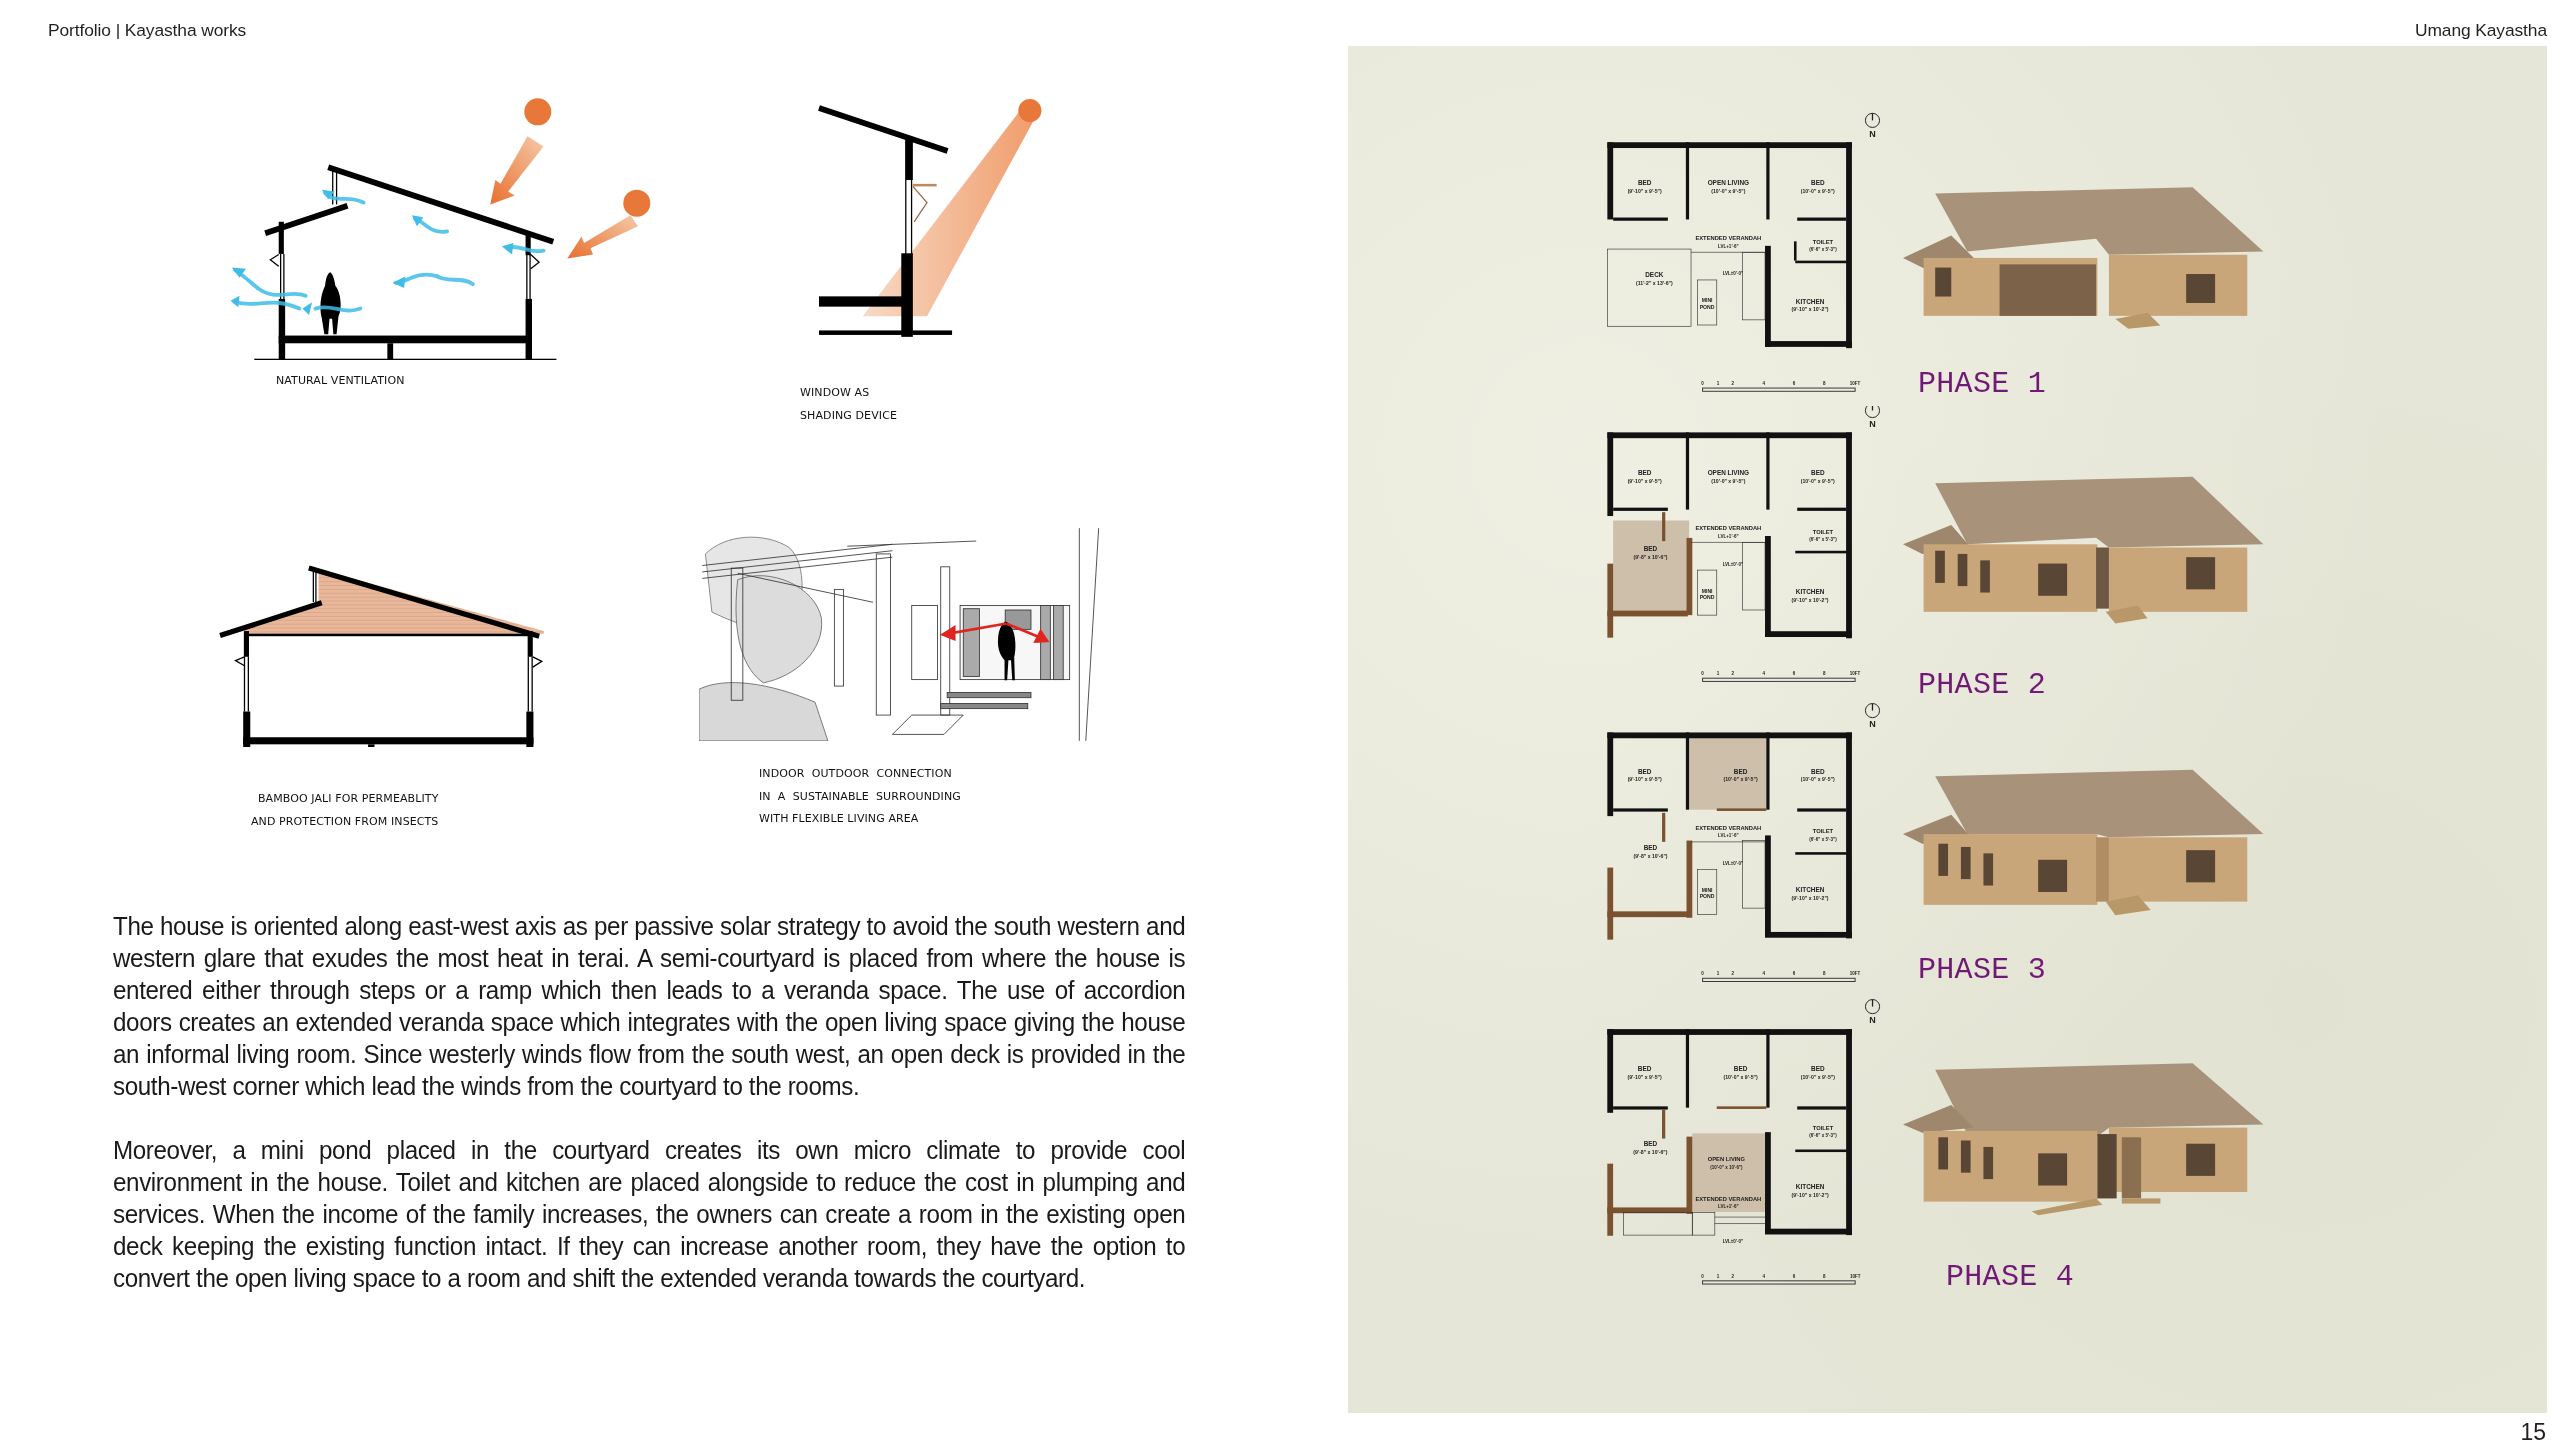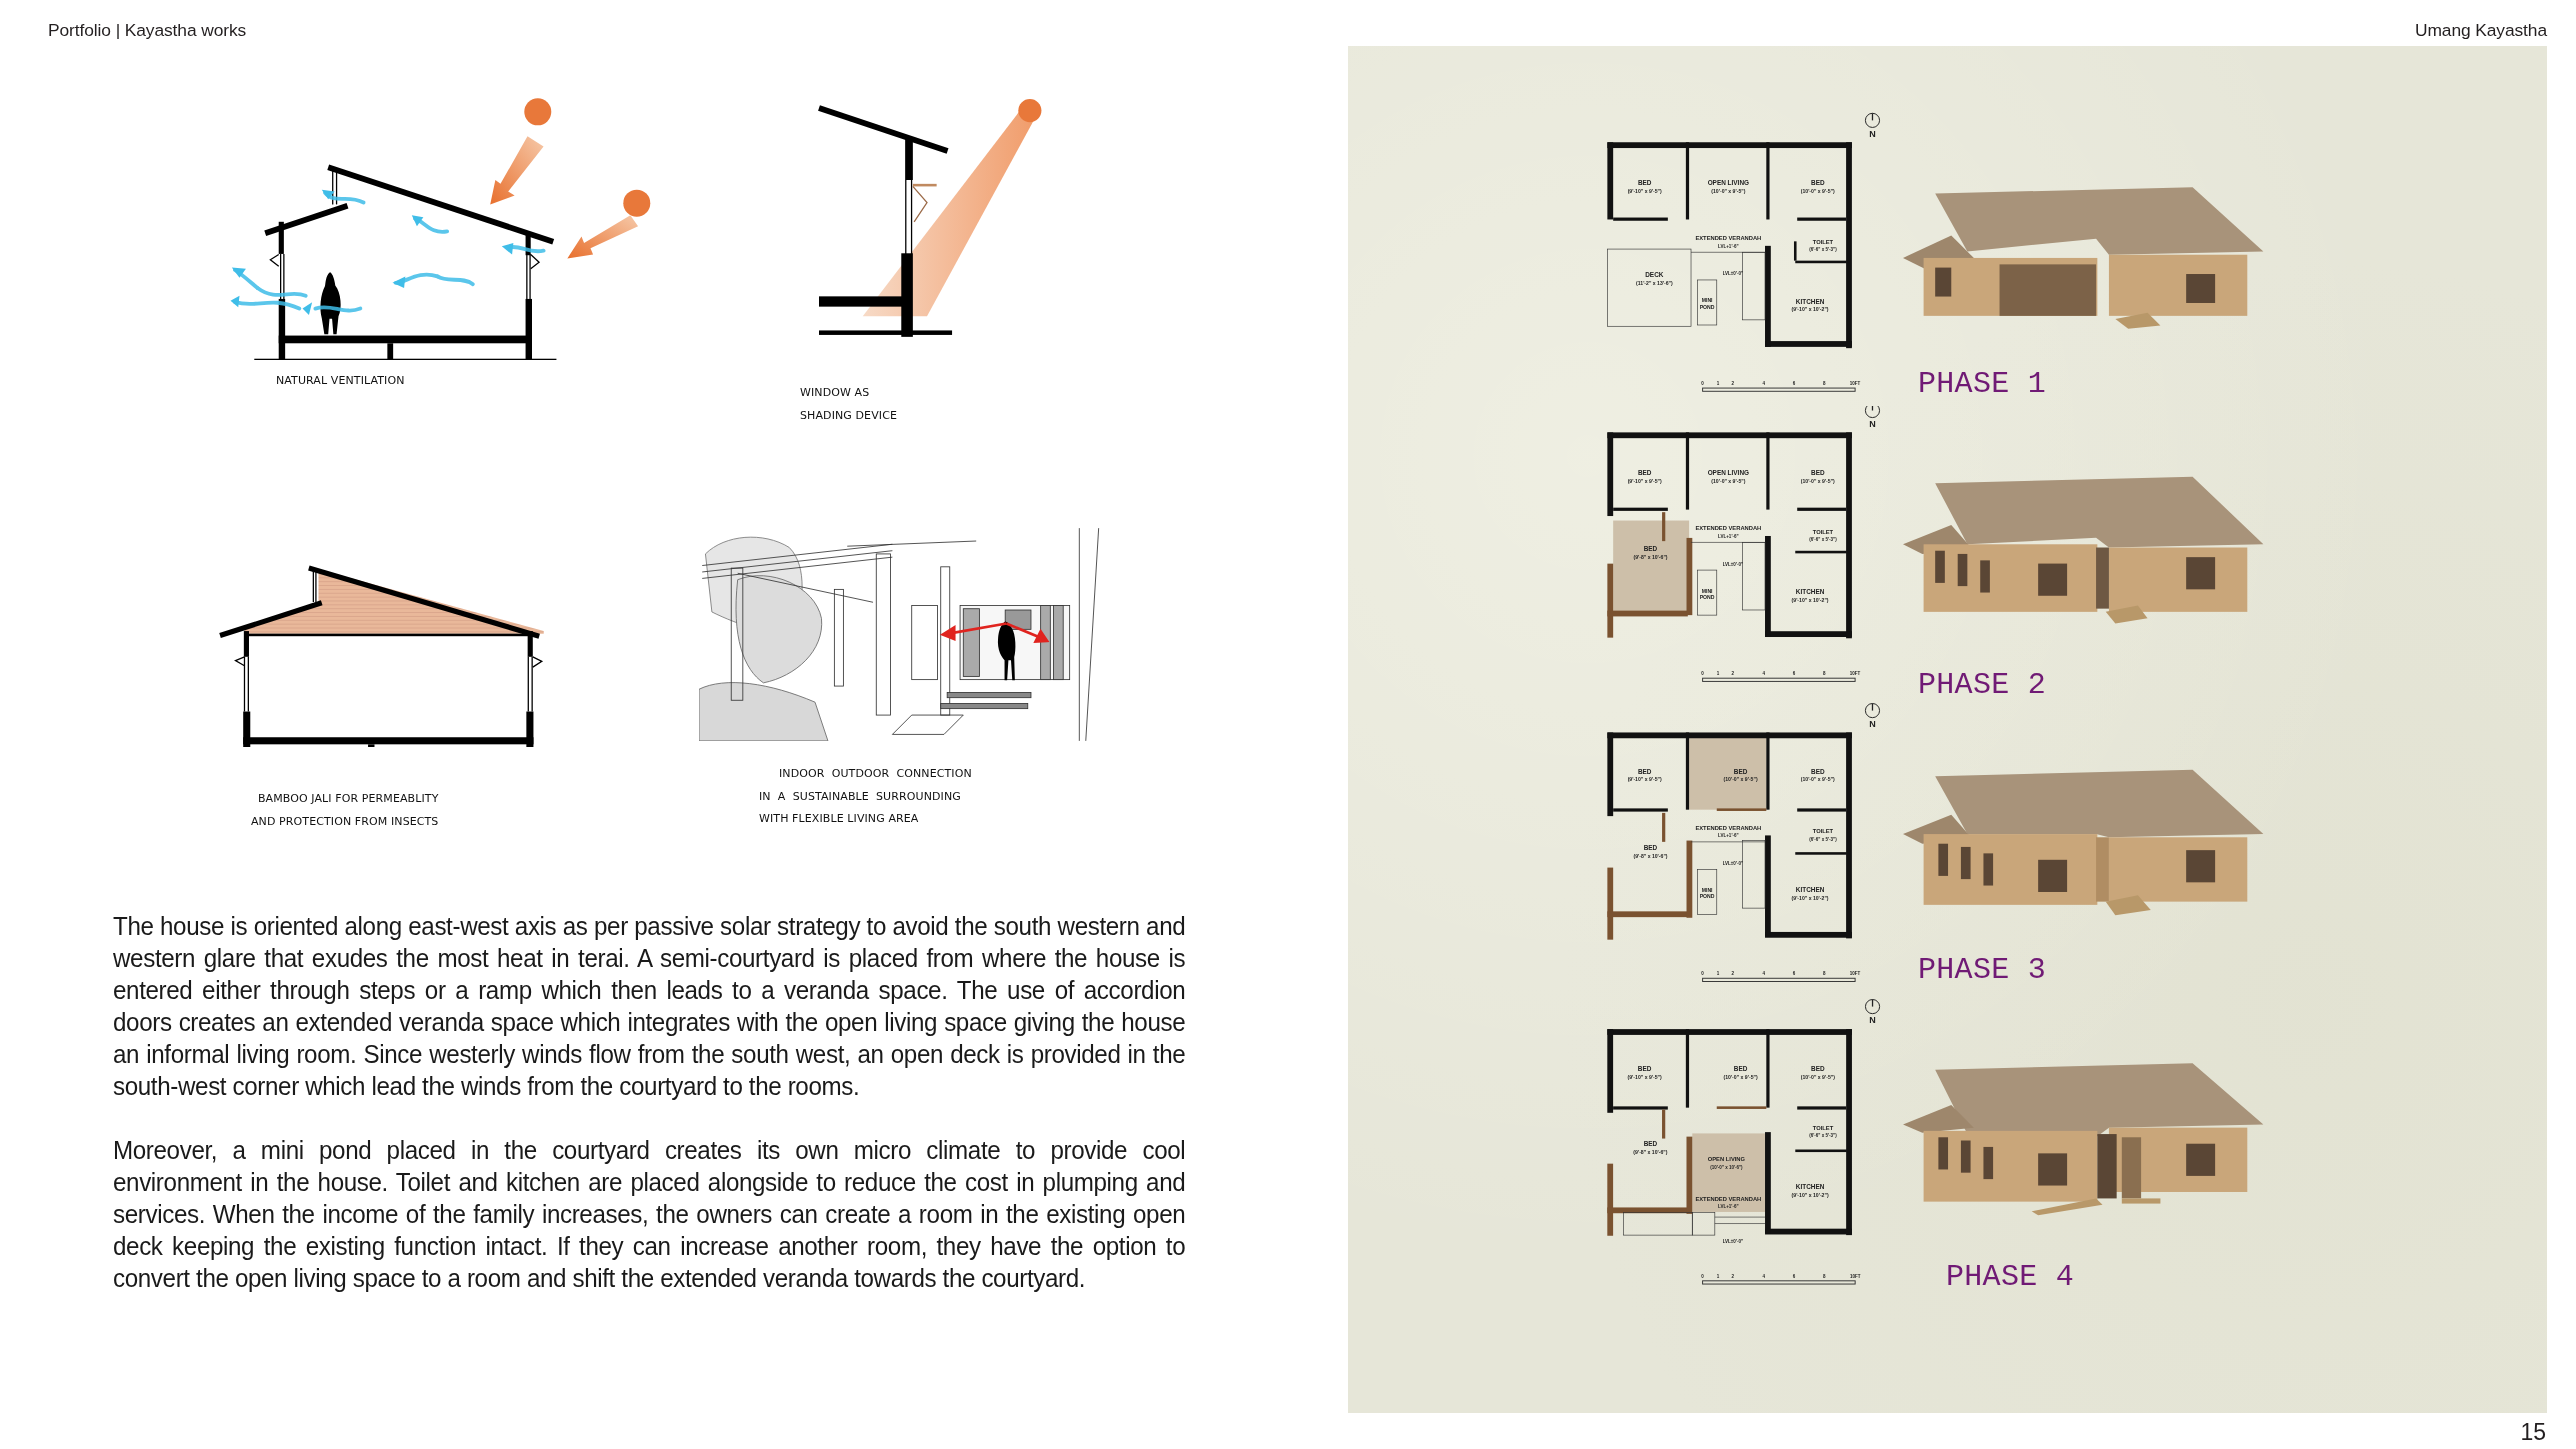--- a/index.html
+++ b/index.html
@@ -183,21 +183,21 @@
 
     <g stroke="#e0241f" stroke-width="4" fill="#e0241f">
       <line x1="477" y1="148" x2="385" y2="164"></line>
       <polygon points="378,165 396,154 396,172"></polygon>
       <line x1="477" y1="148" x2="530" y2="170"></line>
       <polygon points="540,175 522,176 530,160"></polygon>
     </g>
   </svg>
 </div>
 <div class="abs cap" style="left:759px;top:763px;">
-  <div style="white-space:pre;margin-left:20px;">INDOOR  OUTDOOR  CONNECTION</div>
+  <div style="white-space:pre;">INDOOR  OUTDOOR  CONNECTION</div>
   <div style="white-space:pre;">IN  A  SUSTAINABLE  SURROUNDING</div>
   <div style="white-space:pre;">WITH FLEXIBLE LIVING AREA</div>
 </div>
 
 <div class="abs body-text" style="left:113px;top:910px;width:1153px;">
   <p>The house is oriented along east-west axis as per passive solar strategy to avoid the south western and western glare that exudes the most heat in terai. A semi-courtyard is placed from where the house is entered either through steps or a ramp which then leads to a veranda space. The use of accordion doors creates an extended veranda space which integrates with the open living space giving the house an informal living room. Since westerly winds flow from the south west, an open deck is provided in the south-west corner which lead the winds from the courtyard to the rooms.</p>
   <p>Moreover, a mini pond placed in the courtyard creates its own micro climate to provide cool environment in the house. Toilet and kitchen are placed alongside to reduce the cost in plumping and services. When the income of the family increases, the owners can create a room in the existing open deck keeping the existing function intact. If they can increase another room, they have the option to convert the open living space to a room and shift the extended veranda towards the courtyard.</p>
 </div>
 
 <div class="abs panel"></div>

